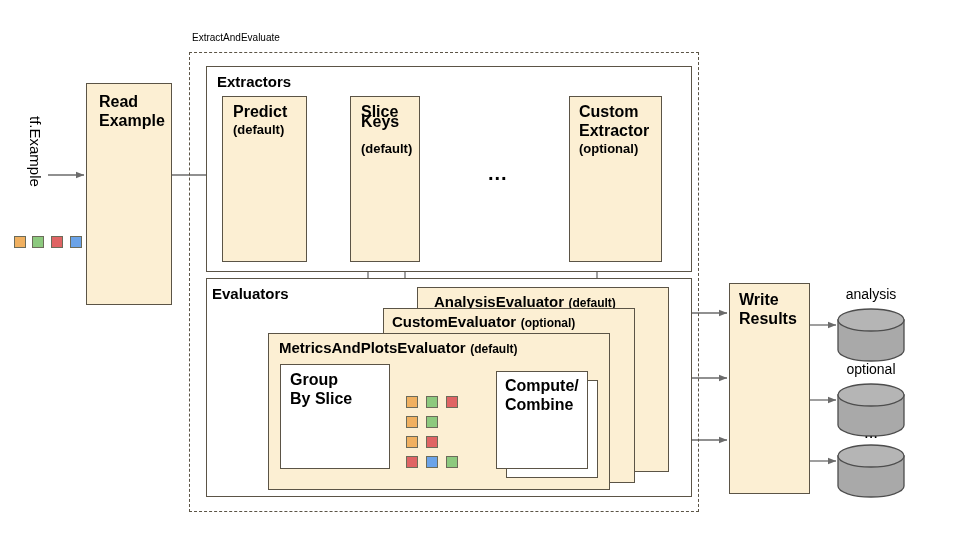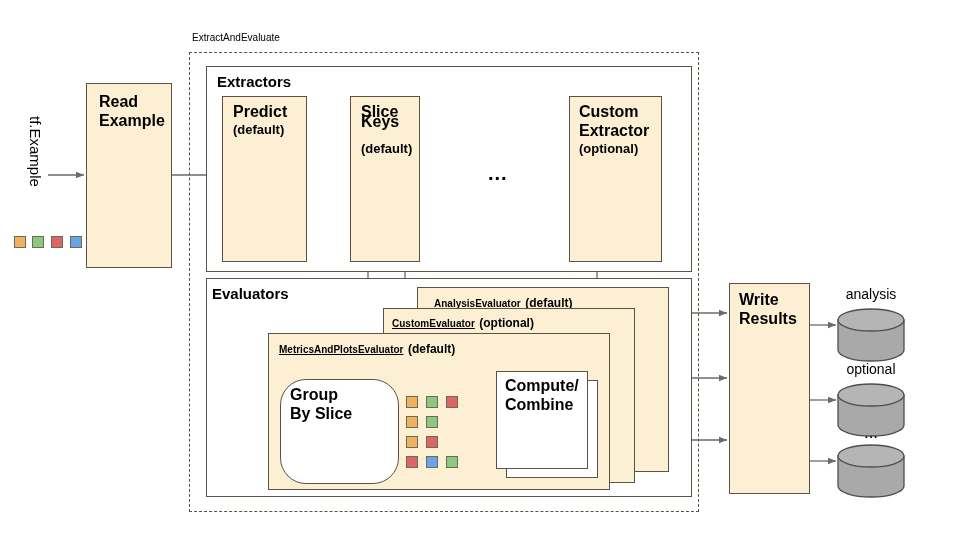--- a/index.html
+++ b/index.html
@@ -61,24 +61,23 @@
   }
   .node-sub {
     font-size: 13px;
     font-weight: bold;
   }
   .group-title {
     font-size: 15px;
     font-weight: bold;
   }
   .eval-title {
-    font-size: 10px;
+    font-size: 15px;
     font-weight: bold;
     white-space: nowrap;
-    text-decoration: underline;
   }
   .eval-sub {
     font-size: 12px;
     font-weight: bold;
   }
   .db-label {
     font-size: 14px;
     font-weight: normal;
     color: #000;
     text-align: center;
@@ -211,21 +210,21 @@
 
   <div class="rot-label" style="left:44px; top:116px;">tf.Example</div>
 
   <div>
     <div class="sq" style="left:14px; top:236px; background:#f0b060;"></div>
     <div class="sq" style="left:32px; top:236px; background:#8cc97e;"></div>
     <div class="sq" style="left:51px; top:236px; background:#df6464;"></div>
     <div class="sq" style="left:70px; top:236px; background:#6ba3e8;"></div>
   </div>
 
-  <div class="box" style="left:86px; top:83px; width:86px; height:185px;">
+  <div class="box" style="left:86px; top:83px; width:86px; height:222px;">
     <div class="lbl node-title" style="left:12px; top:9px;">Read</div>
     <div class="lbl node-title" style="left:12px; top:28px;">Example</div>
   </div>
 
   <div class="dashed-box" style="left:189px; top:52px; width:510px; height:460px;"></div>
 
   <div class="plain-box" style="left:206px; top:66px; width:486px; height:206px;"></div>
   <div class="lbl group-title" style="left:217px; top:73px;">Extractors</div>
 
   <div class="box" style="left:222px; top:96px; width:85px; height:166px;">
@@ -264,21 +263,21 @@
     </div>
   </div>
 
   <div class="box" style="left:268px; top:333px; width:342px; height:157px;">
     <div class="lbl" style="left:10px; top:5px;">
       <span class="eval-title">MetricsAndPlotsEvaluator</span>
       <span class="eval-sub">(default)</span>
     </div>
   </div>
 
-  <div class="plain-box" style="left:280px; top:379px; width:119px; height:105px;border-radius:26px;">
+  <div class="plain-box" style="left:280px; top:364px; width:110px; height:105px;">
     <div class="lbl node-title" style="left:9px; top:6px;">Group</div>
     <div class="lbl node-title" style="left:9px; top:25px;">By Slice</div>
   </div>
 
   <div>
     <div class="sq" style="left:406px; top:396px; background:#f0b060;"></div>
     <div class="sq" style="left:426px; top:396px; background:#8cc97e;"></div>
     <div class="sq" style="left:446px; top:396px; background:#df6464;"></div>
 
     <div class="sq" style="left:406px; top:416px; background:#f0b060;"></div>

